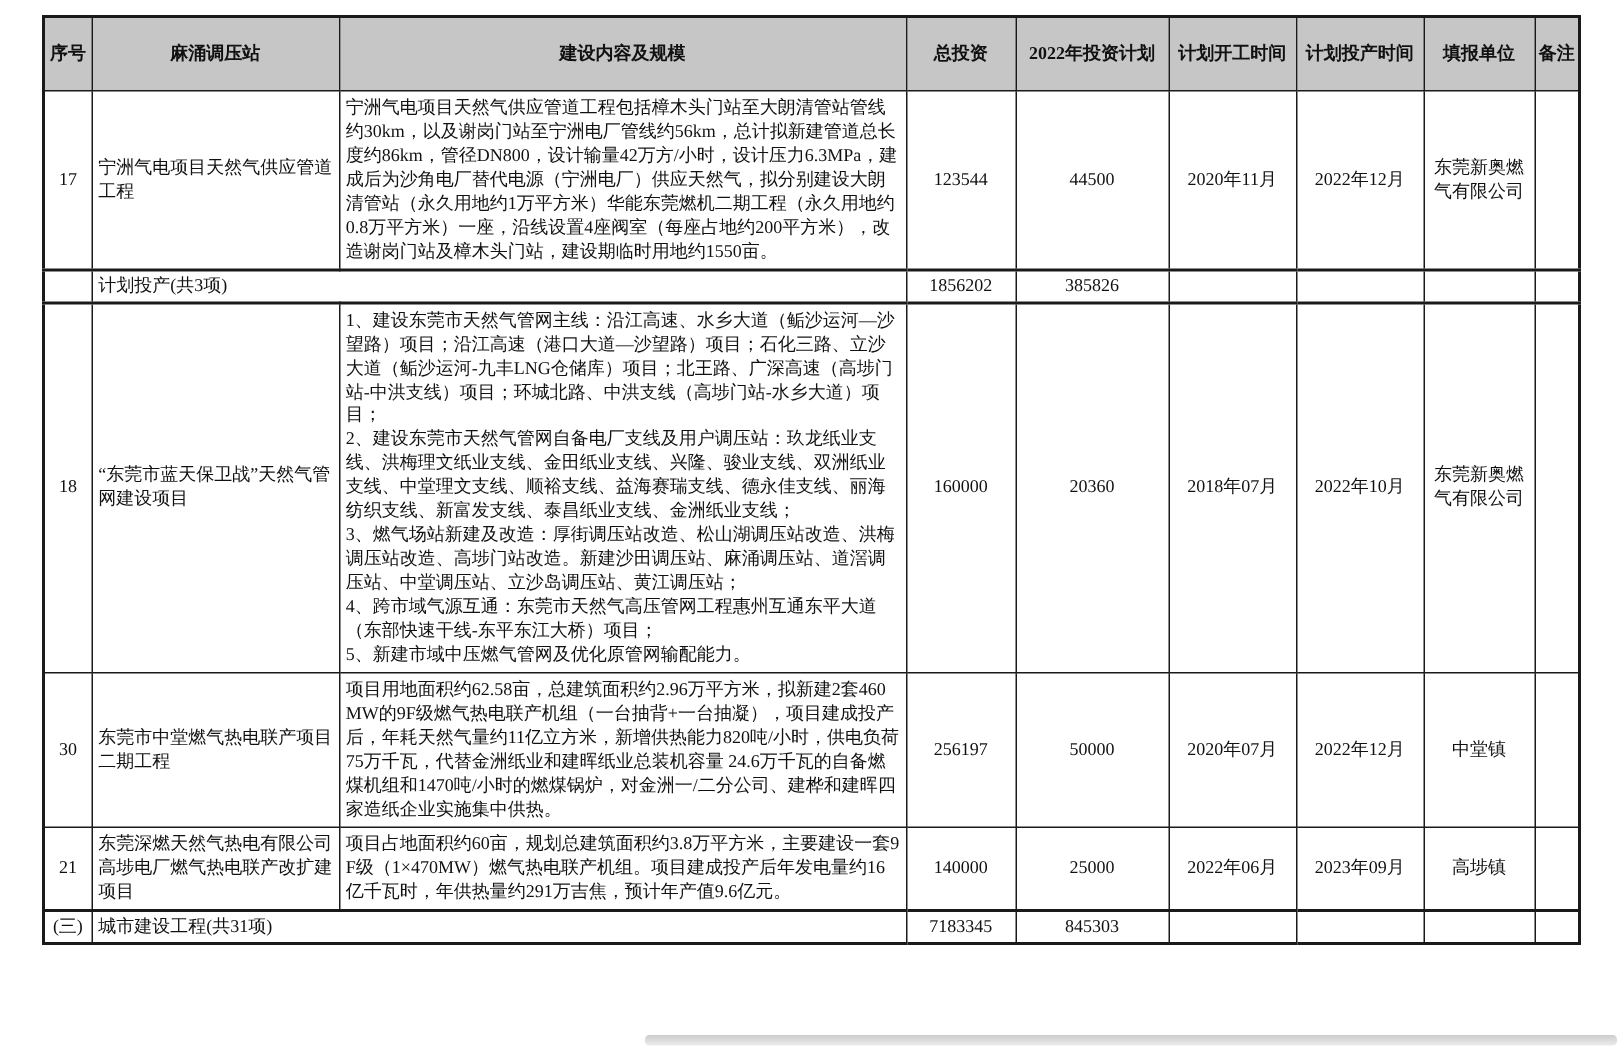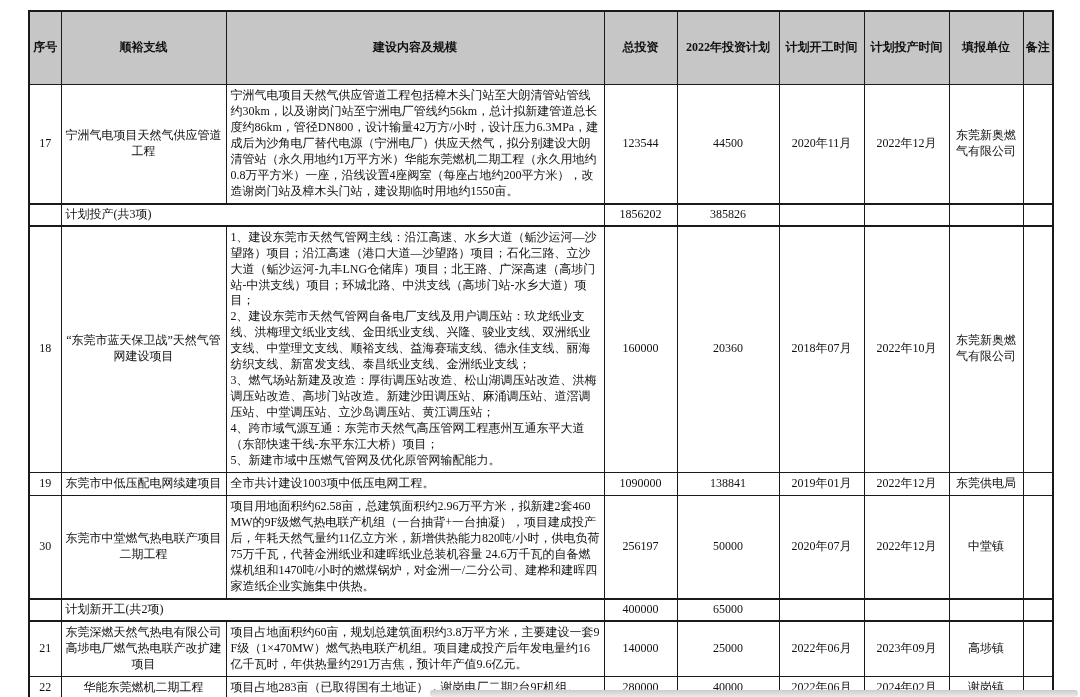--- a/index.html
+++ b/index.html
@@ -14,24 +14,24 @@
     border:2px solid var(--border,#1a1a1a);
   }
   th,td{
     border:1px solid var(--border,#1a1a1a);
     padding:1px 3px;vertical-align:middle;
     font-size:12px;line-height:1.33;overflow:hidden;
     word-break:break-all;
   }
   thead th{
     background:var(--header-bg,#c6c6c6);
-    font-weight:bold;text-align:center;height:48px;padding:12px 1px;
+    font-weight:bold;text-align:center;height:48px;padding:0 1px;
   }
   td.center{text-align:center;}
-  td.name{text-align:center;padding:2px 4px;}
+  td.name{text-align:left;padding:2px 4px;}
   td.content{white-space:pre-wrap;text-align:left;padding:3px 4px;}
   td.group-label{text-align:left;padding:2px 4px;margin-left:28px;}
   tr.group{height:22px;}
   tr.group td{border-top-width:2px;border-bottom-width:2px;}
   tr.project{}
   .shadow{
     position:absolute;left:430px;top:690px;width:648px;height:7px;
     background:linear-gradient(#cccccc,#ececec);border-radius:3px;
   }
 </style>
@@ -47,21 +47,21 @@
         <col style="width: 73px;">
         <col style="width: 102px;">
         <col style="width: 85px;">
         <col style="width: 85px;">
         <col style="width: 74px;">
         <col style="width: 30px;">
       </colgroup>
     <thead>
         <tr>
           <th>序号</th>
-          <th>顺裕支线</th>
+          <th>麻涌调压站</th>
           <th>建设内容及规模</th>
           <th>总投资</th>
           <th>2022年投资计划</th>
           <th>计划开工时间</th>
           <th>计划投产时间</th>
           <th>填报单位</th>
           <th>备注</th>
         </tr>
       </thead>
     <tbody>
@@ -95,71 +95,39 @@
 4、跨市域气源互通：东莞市天然气高压管网工程惠州互通东平大道（东部快速干线-东平东江大桥）项目；
 5、新建市域中压燃气管网及优化原管网输配能力。</td>
           <td class="center">160000</td>
           <td class="center">20360</td>
           <td class="center">2018年07月</td>
           <td class="center">2022年10月</td>
           <td class="center">东莞新奥燃气有限公司</td>
           <td class="center"></td>
         </tr>
         <tr class="project">
-          <td class="center">19</td>
-          <td class="name">东莞市中低压配电网续建项目</td>
-          <td class="content">全市共计建设1003项中低压电网工程。</td>
-          <td class="center">1090000</td>
-          <td class="center">138841</td>
-          <td class="center">2019年01月</td>
-          <td class="center">2022年12月</td>
-          <td class="center">东莞供电局</td>
-          <td class="center"></td>
-        </tr>
-        <tr class="project">
           <td class="center">30</td>
           <td class="name">东莞市中堂燃气热电联产项目二期工程</td>
           <td class="content">项目用地面积约62.58亩，总建筑面积约2.96万平方米，拟新建2套460MW的9F级燃气热电联产机组（一台抽背+一台抽凝），项目建成投产后，年耗天然气量约11亿立方米，新增供热能力820吨/小时，供电负荷75万千瓦，代替金洲纸业和建晖纸业总装机容量 24.6万千瓦的自备燃煤机组和1470吨/小时的燃煤锅炉，对金洲一/二分公司、建桦和建晖四家造纸企业实施集中供热。</td>
           <td class="center">256197</td>
           <td class="center">50000</td>
           <td class="center">2020年07月</td>
           <td class="center">2022年12月</td>
           <td class="center">中堂镇</td>
-          <td class="center"></td>
-        </tr>
-        <tr class="group">
-          <td class="center"></td>
-          <td class="group-label" colspan="2">计划新开工(共2项)</td>
-          <td class="center">400000</td>
-          <td class="center">65000</td>
-          <td class="center"></td>
-          <td class="center"></td>
-          <td class="center"></td>
           <td class="center"></td>
         </tr>
         <tr class="project">
           <td class="center">21</td>
           <td class="name">东莞深燃天然气热电有限公司高埗电厂燃气热电联产改扩建项目</td>
           <td class="content">项目占地面积约60亩，规划总建筑面积约3.8万平方米，主要建设一套9F级（1×470MW）燃气热电联产机组。项目建成投产后年发电量约16亿千瓦时，年供热量约291万吉焦，预计年产值9.6亿元。</td>
           <td class="center">140000</td>
           <td class="center">25000</td>
           <td class="center">2022年06月</td>
           <td class="center">2023年09月</td>
           <td class="center">高埗镇</td>
-          <td class="center"></td>
-        </tr>
-        <tr class="project">
-          <td class="center">22</td>
-          <td class="name">华能东莞燃机二期工程</td>
-          <td class="content">项目占地283亩（已取得国有土地证），谢岗电厂二期2台9F机组。</td>
-          <td class="center">280000</td>
-          <td class="center">40000</td>
-          <td class="center">2022年06月</td>
-          <td class="center">2024年02月</td>
-          <td class="center">谢岗镇</td>
           <td class="center"></td>
         </tr>
         <tr class="group">
           <td class="center">(三)</td>
           <td class="group-label" colspan="2">城市建设工程(共31项)</td>
           <td class="center">7183345</td>
           <td class="center">845303</td>
           <td class="center"></td>
           <td class="center"></td>
           <td class="center"></td>

